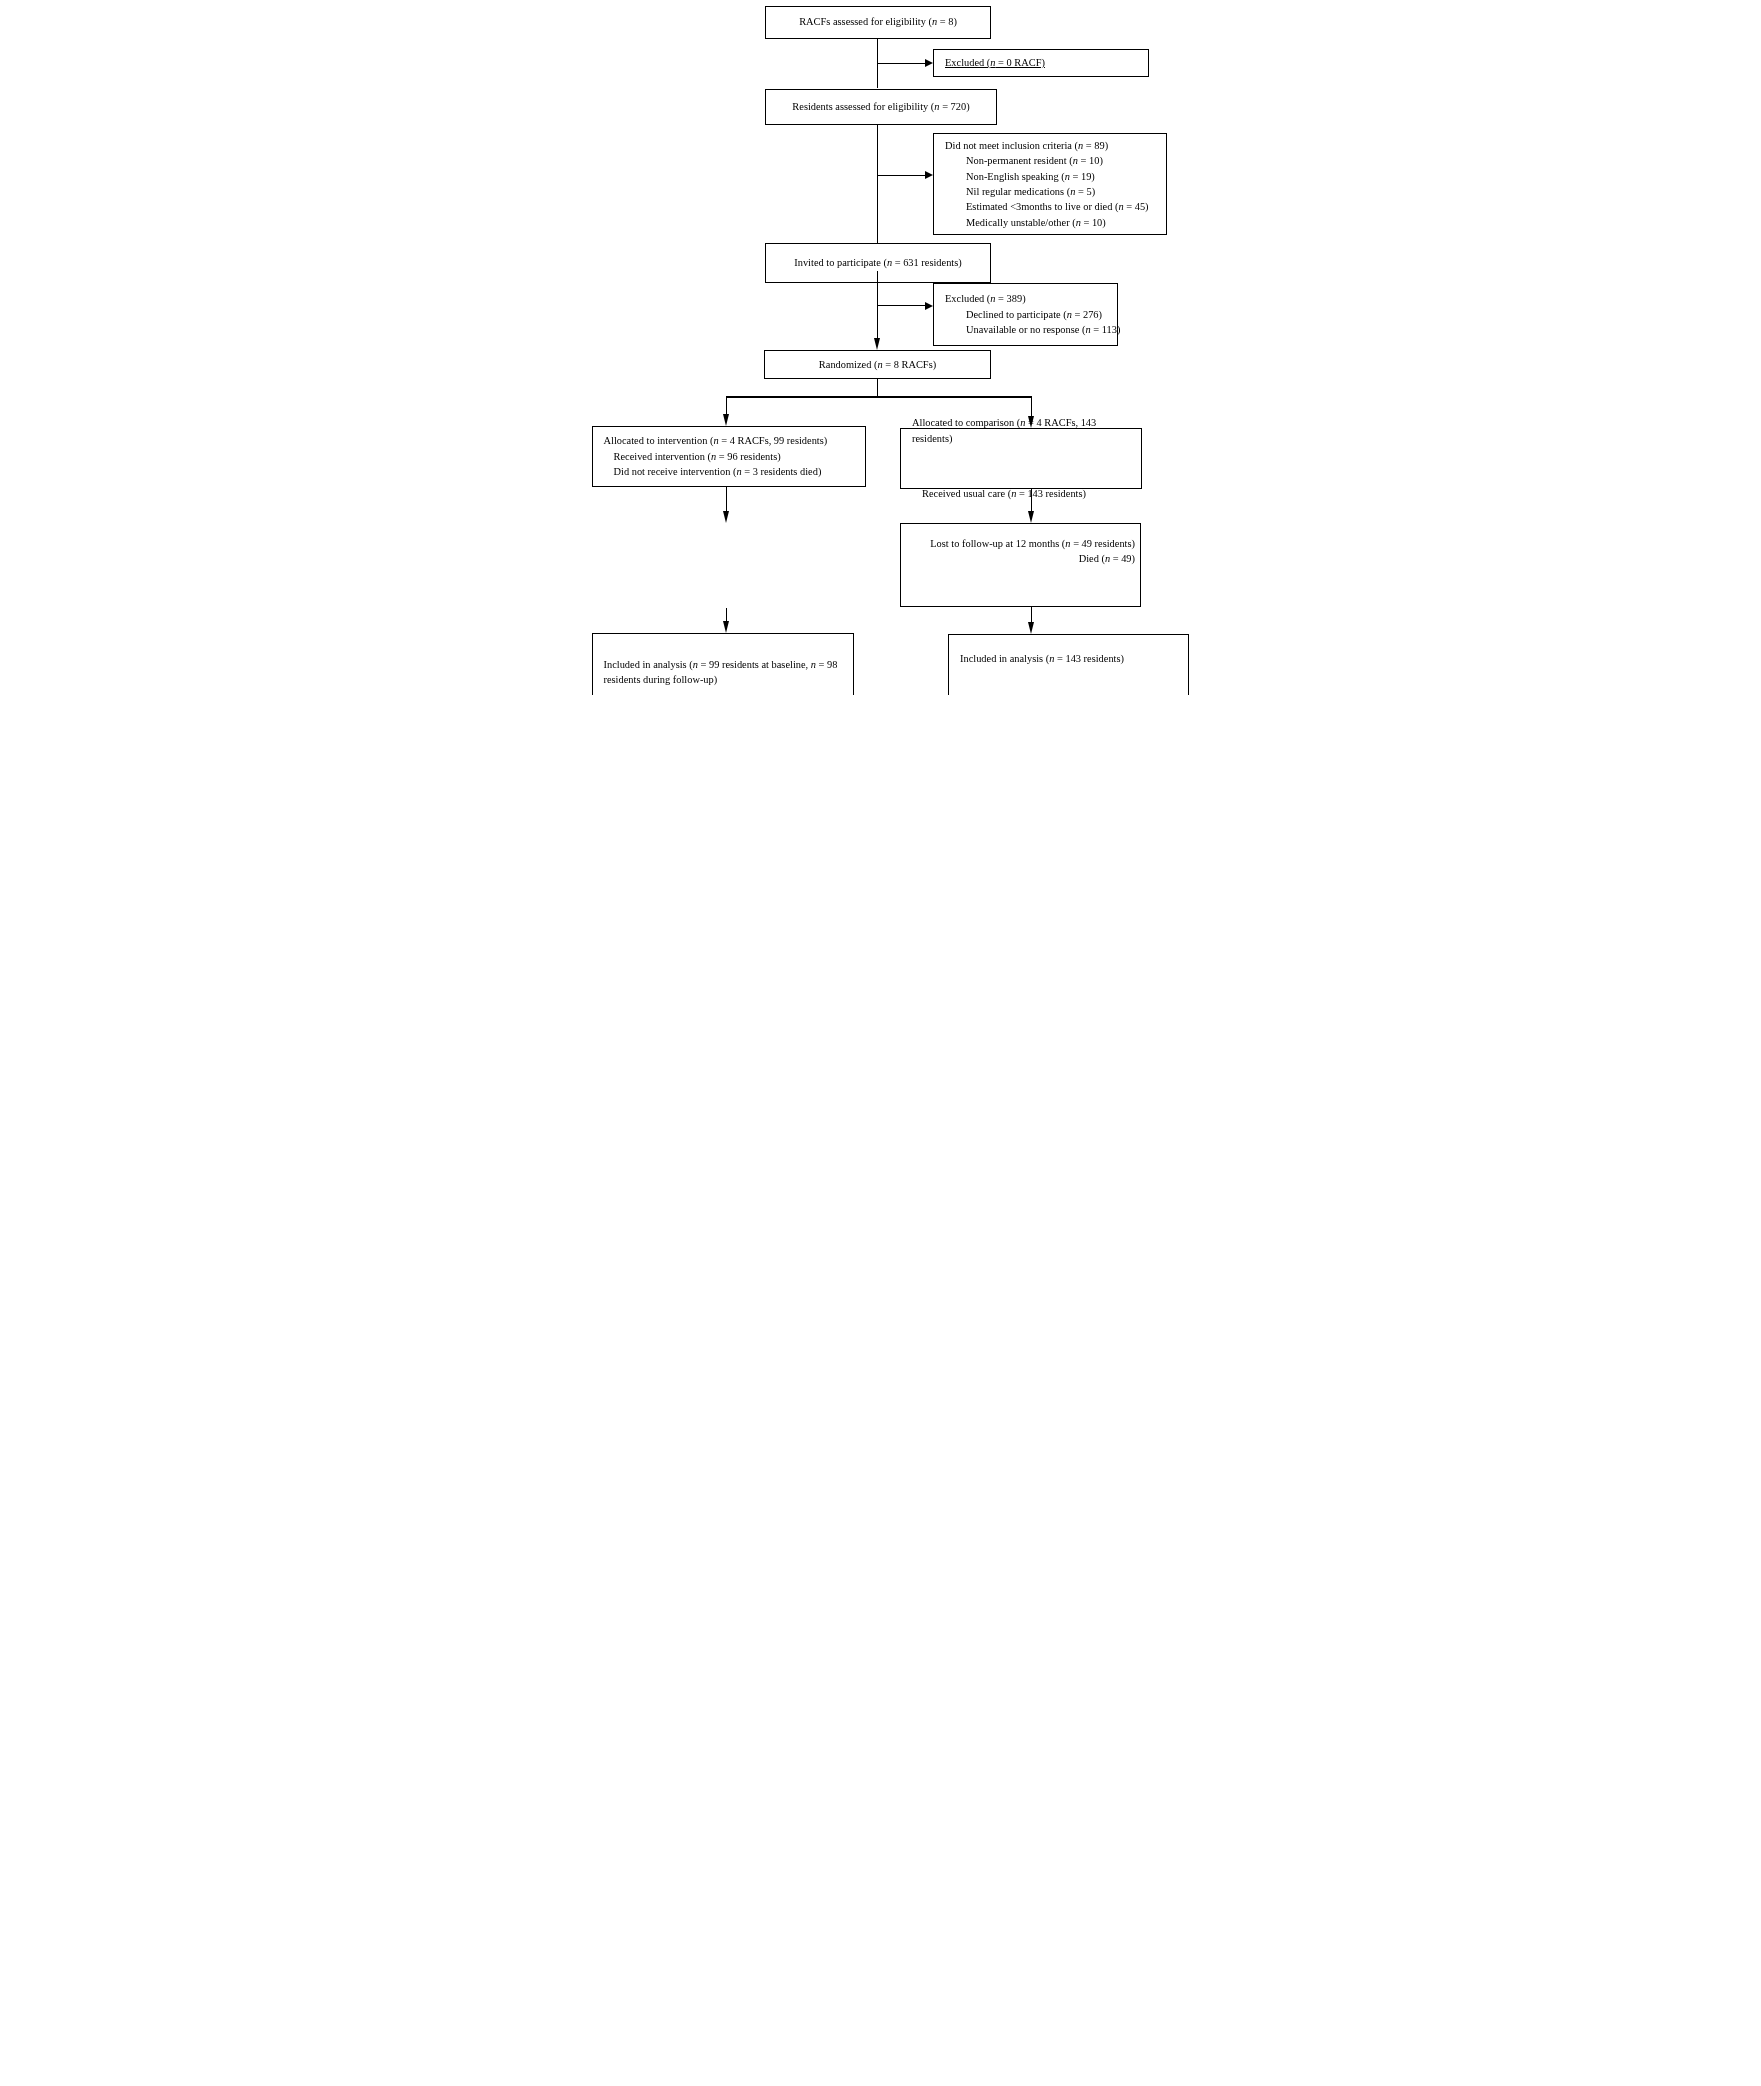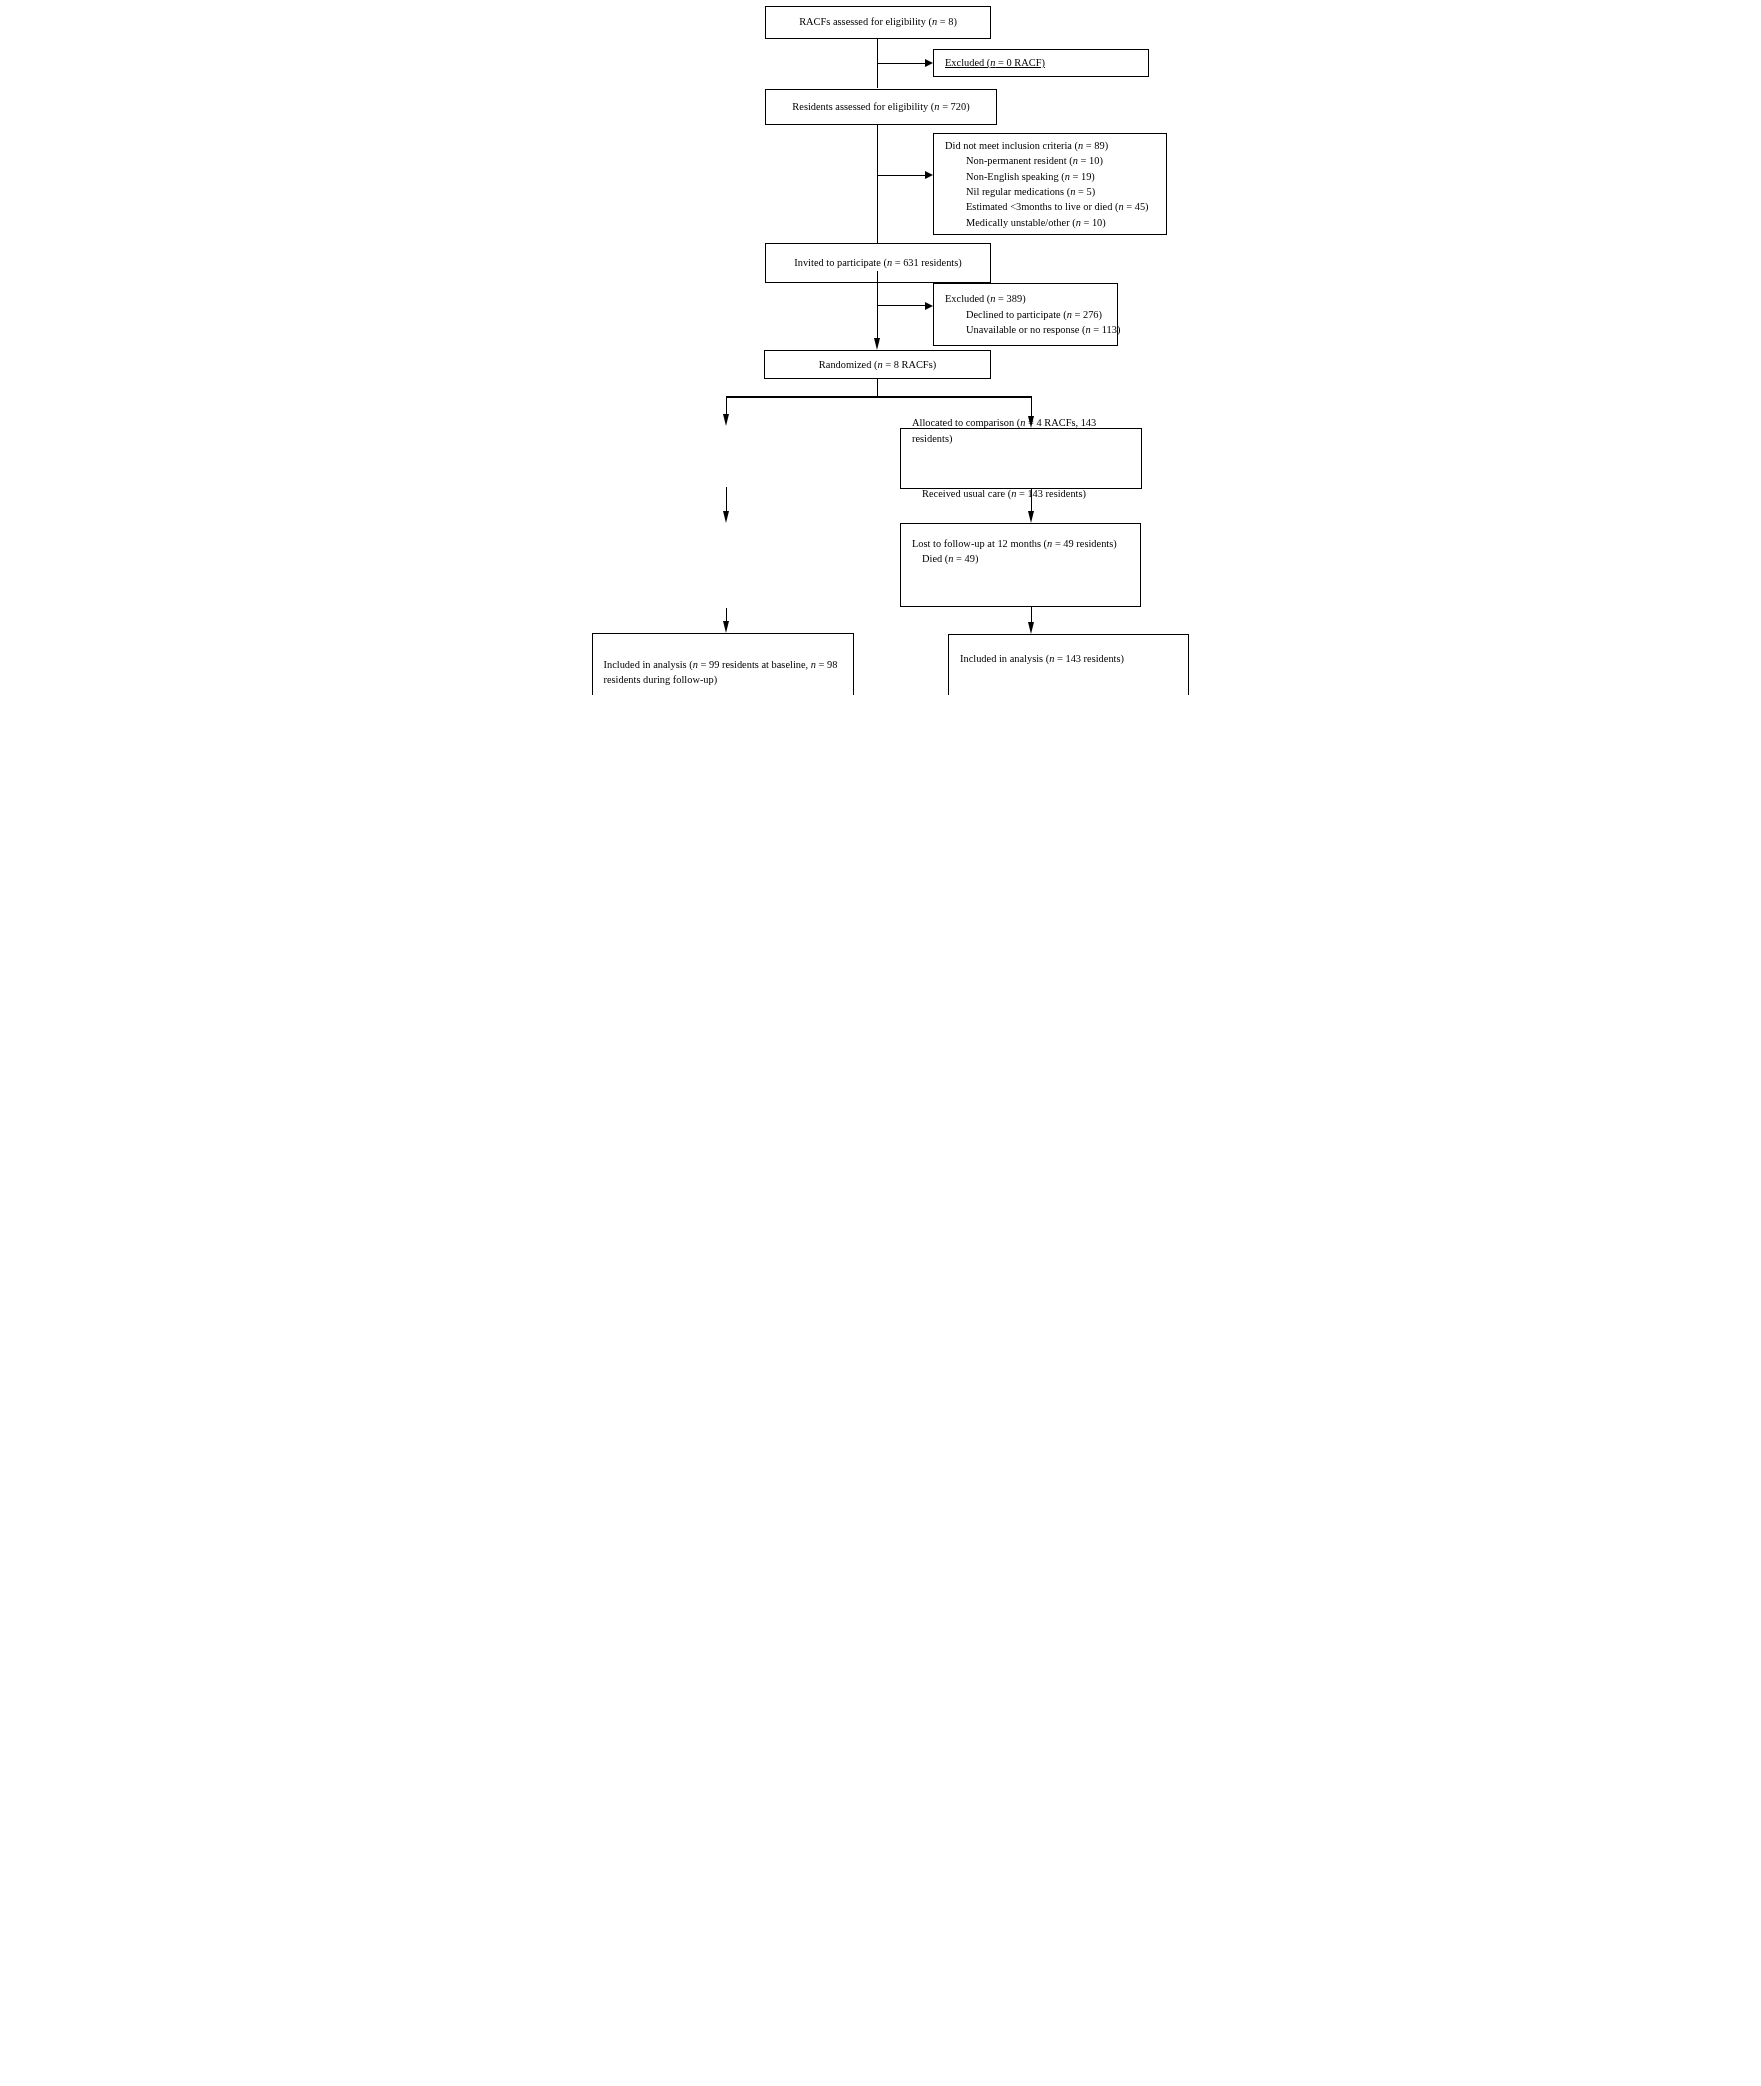--- a/index.html
+++ b/index.html
@@ -83,32 +83,37 @@
   <div class="box" style="left:346px; top:283px; width:185px; height:63px; --ind:21px;">
     <div class="line nowrap">Excluded (<i>n</i> = 389)</div>
     <div class="line indent nowrap">Declined to participate (<i>n</i> = 276)</div>
     <div class="line indent nowrap">Unavailable or no response (<i>n</i> = 113)</div>
   </div>
 
   <div class="box ctr" style="left:177px; top:350px; width:227px; height:29px;">
     <div class="line nowrap">Randomized (<i>n</i> = 8 RACFs)</div>
   </div>
 
+  <div class="box" style="left:4.5px; top:426px; width:274px; height:61px; --ind:10px;">
+    <div class="line nowrap">Allocated to intervention (<i>n</i> = 4 RACFs, 99 residents)</div>
+    <div class="line indent nowrap">Received intervention (<i>n</i> = 96 residents)</div>
+    <div class="line indent nowrap">Did not receive intervention (<i>n</i> = 3 residents died)</div>
+  </div>
 
 
   <div class="box" style="left:4.5px; top:633px; width:262px; height:78px;">
     <div class="line">Included in analysis (<i>n</i> = 99 residents at baseline, <i>n</i> = 98 residents during follow-up)</div>
   </div>
 
   <div class="box" style="left:313px; top:428px; width:242px; height:61px;gap:40px; --ind:10px;">
     <div class="line">Allocated to comparison (<i>n</i> = 4 RACFs, 143 residents)</div>
     <div class="line indent nowrap">Received usual care (<i>n</i> = 143 residents)</div>
   </div>
 
-  <div class="box topalign" style="left:313px; top:523px; width:241px; height:84px; --ind:10px; padding-top:12px;">
+  <div class="box topalign" style="left:313px; top:523px; width:241px; height:84px; --ind:10px; padding-top:12px;text-align:right;">
     <div class="line">Lost to follow-up at 12 months (<i>n</i> = 49 residents)</div>
     <div class="line indent nowrap">Died (<i>n</i> = 49)</div>
   </div>
 
   <div class="box topalign" style="left:313px; top:634px; width:241px; height:64px; padding-top:16px;margin-left:48px;">
     <div class="line nowrap">Included in analysis (<i>n</i> = 143 residents)</div>
   </div>
 
   <div class="vline" style="left:290px; top:38px; height:50px;"></div>
   <div class="hline" style="left:291px; top:63px; width:48px;"></div>

